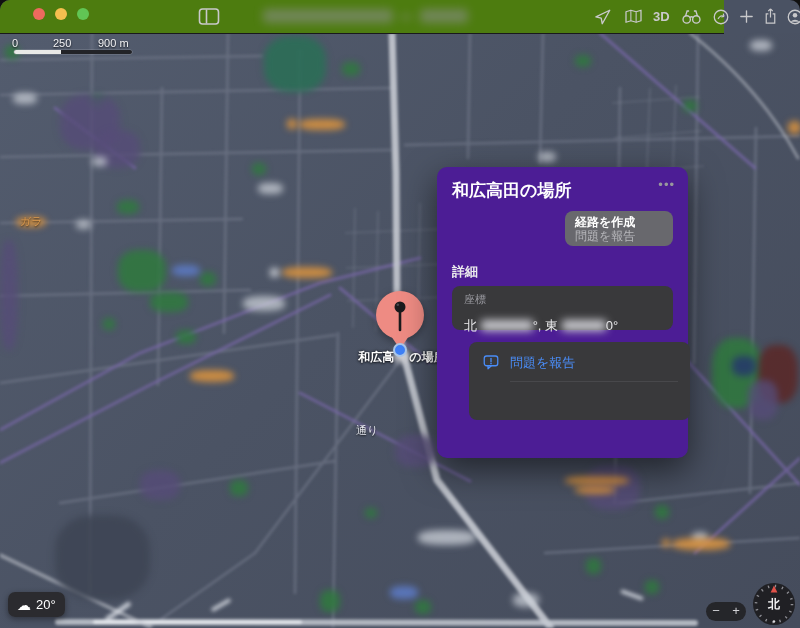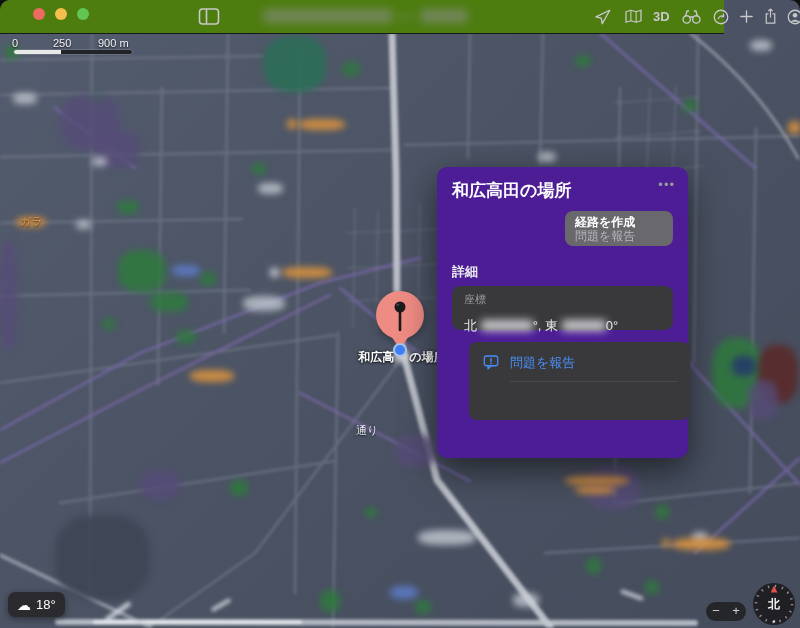--- a/index.html
+++ b/index.html
@@ -299,21 +299,21 @@
             </svg>
         </span>
         <span class="lbl act-blue">問題を報告</span>
       </div>
       <div class="action-div"></div>
     </div>
   </div>
 
   <div class="weather">
     <span style="font-size:14px;line-height:14px;">☁</span>
-    <span>18°</span>
+    <span>20°</span>
   </div>
 
   <div class="zoom-pill">
     <span>−</span>
     <span>+</span>
   </div>
 
   <div class="compass">
     <svg width="44" height="44" viewBox="0 0 44 44">
       <circle cx="22" cy="22" r="21" fill="#1d1d20" fill-opacity=".93"></circle>

